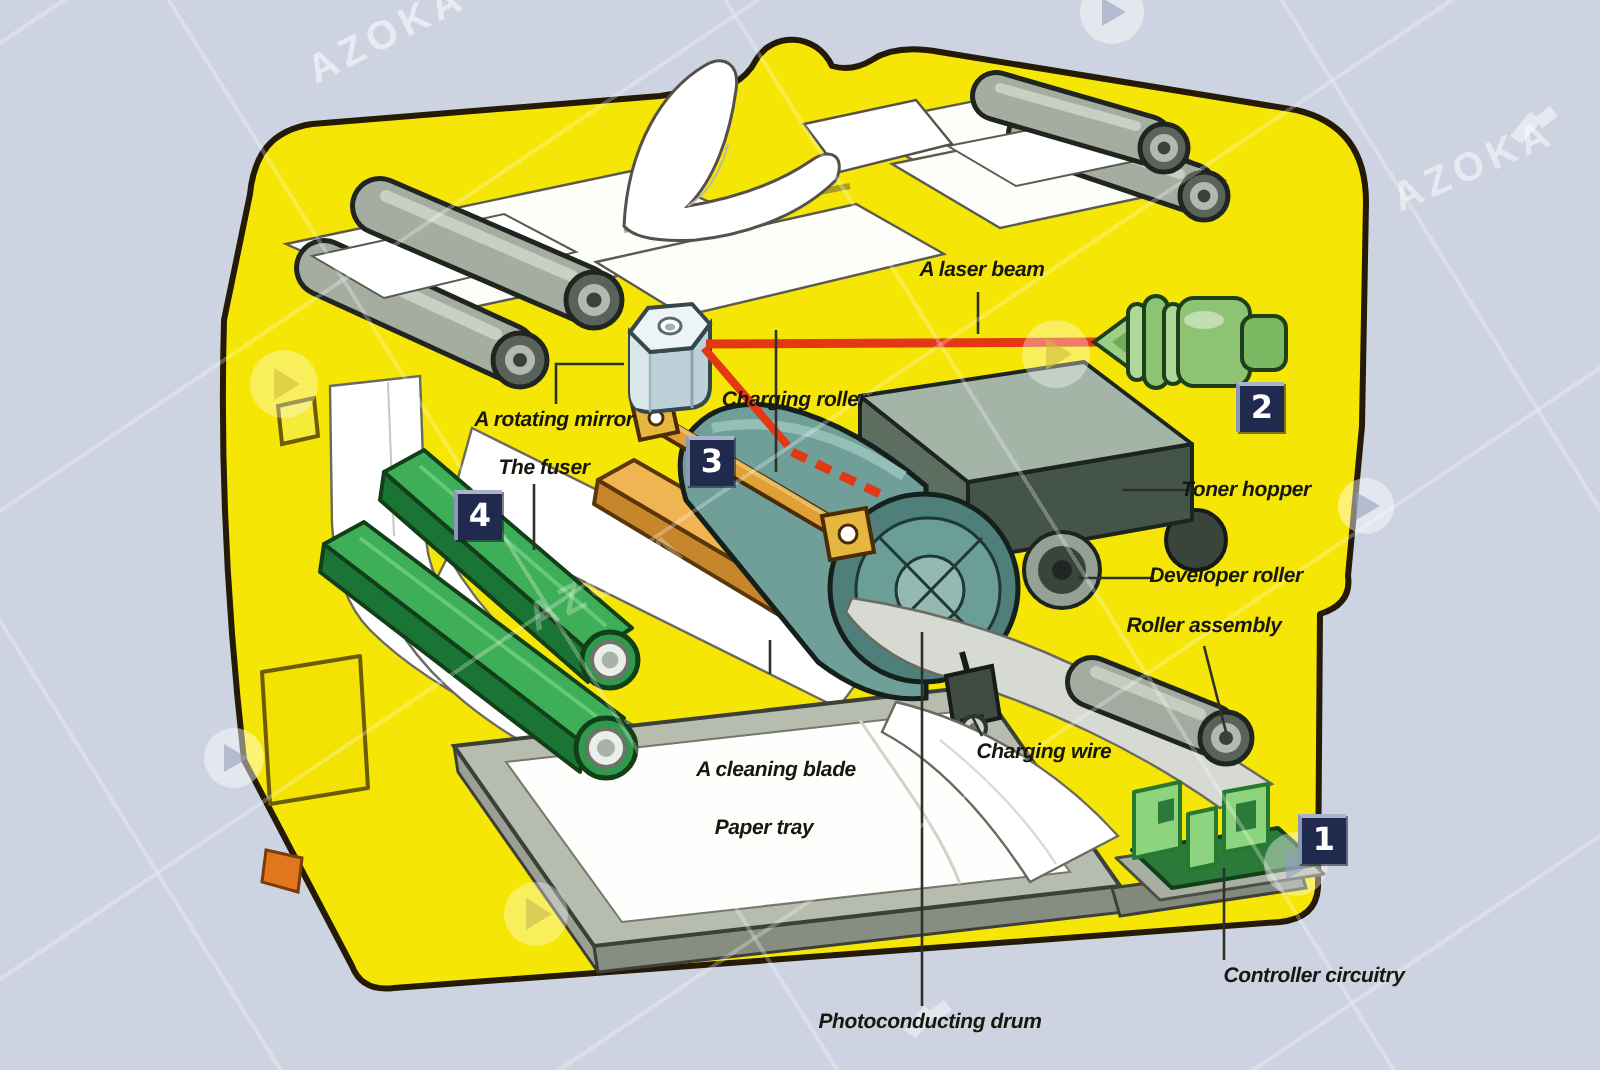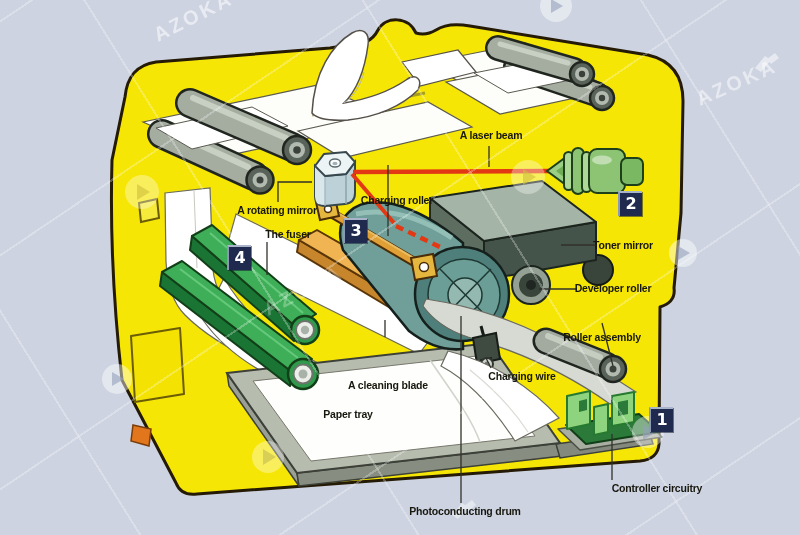--- a/index.html
+++ b/index.html
@@ -11,21 +11,21 @@
   .grid-overlay{
     position:absolute; inset:0; z-index:5; pointer-events:none; opacity:.6;
     background:
       repeating-linear-gradient(58deg, rgba(255,255,255,0) 0 118px, rgba(255,255,255,.45) 118px 120px, rgba(255,255,255,0) 120px 236px),
       repeating-linear-gradient(-34deg, rgba(255,255,255,0) 0 96px, rgba(255,255,255,.45) 96px 98px, rgba(255,255,255,0) 98px 194px);
   }
   svg.illu{position:absolute; left:0; top:0; z-index:1;}
   .label{
     position:absolute; z-index:10; transform:translateX(-50%);
     font-size:10.5px; font-weight:700; letter-spacing:-0.2px;
-    color:#17170e; white-space:nowrap;
+    color:#17170e; white-space:nowrap;font-style:italic;
   }
   .badge{
     position:absolute; z-index:10; width:24px; height:25px; box-sizing:border-box;
     background:#1f2a4e; color:#fff; text-align:center;
     font-family:"DejaVu Sans", sans-serif; font-size:16px; font-weight:700; line-height:22px;
     border-top:2px solid #a9b4ca; border-left:2px solid #8b99b6;
     box-shadow:1px 1px 0 rgba(20,25,50,.55);
   }
 </style>
 </head>
@@ -275,27 +275,27 @@
         <path d="M 643,424 L 656,432 L 643,440 Z" fill="rgba(148,160,188,0.6)"></path>
       </g>
     </g>
   </svg>
 
   <div class="grid-overlay"></div>
 
   <div class="label" style="left:491px; top:129px;">A laser beam</div>
   <div class="label" style="left:397px; top:150px;margin-top:44px;">Charging roller</div>
   <div class="label" style="left:277px; top:204px;">A rotating mirror</div>
-  <div class="label" style="left:623px; top:239px;">Toner mirror</div>
-  <div class="label" style="left:288px; top:228px;">The fuser</div>
+  <div class="label" style="left:623px; top:239px;">Toner hopper</div>
+  <div class="label" style="left:272px; top:228px;">The fuser</div>
   <div class="label" style="left:613px; top:282px;">Developer roller</div>
-  <div class="label" style="left:602px; top:307px;margin-top:24px;">Roller assembly</div>
+  <div class="label" style="left:602px; top:307px;">Roller assembly</div>
   <div class="label" style="left:388px; top:339px;margin-top:40px;">A cleaning blade</div>
   <div class="label" style="left:522px; top:370px;">Charging wire</div>
-  <div class="label" style="left:348px; top:408px;">Paper tray</div>
+  <div class="label" style="left:382px; top:408px;">Paper tray</div>
   <div class="label" style="left:620px; top:482px;margin-left:37px;">Controller circuitry</div>
   <div class="label" style="left:465px; top:505px;">Photoconducting drum</div>
 
   <div class="badge" style="left:649px; top:407px;">1</div>
   <div class="badge" style="left:618px; top:191px;">2</div>
   <div class="badge" style="left:343px; top:218px;">3</div>
   <div class="badge" style="left:227px; top:245px;">4</div>
 
 </div>
 

